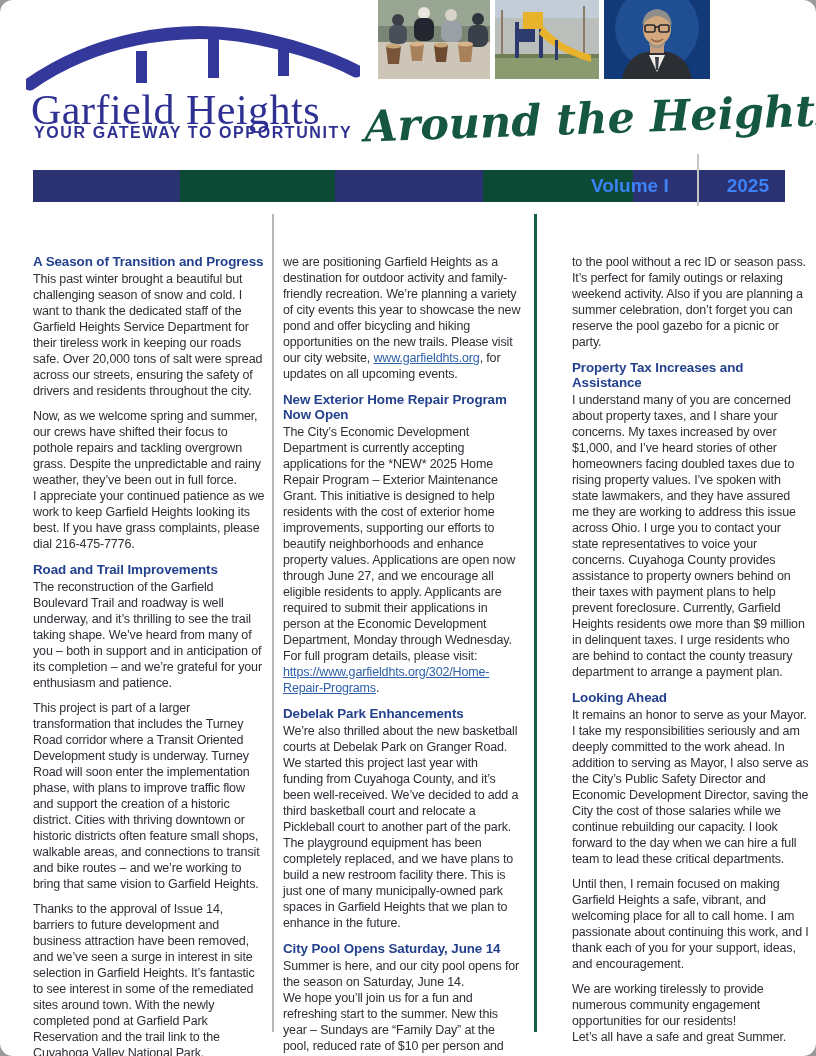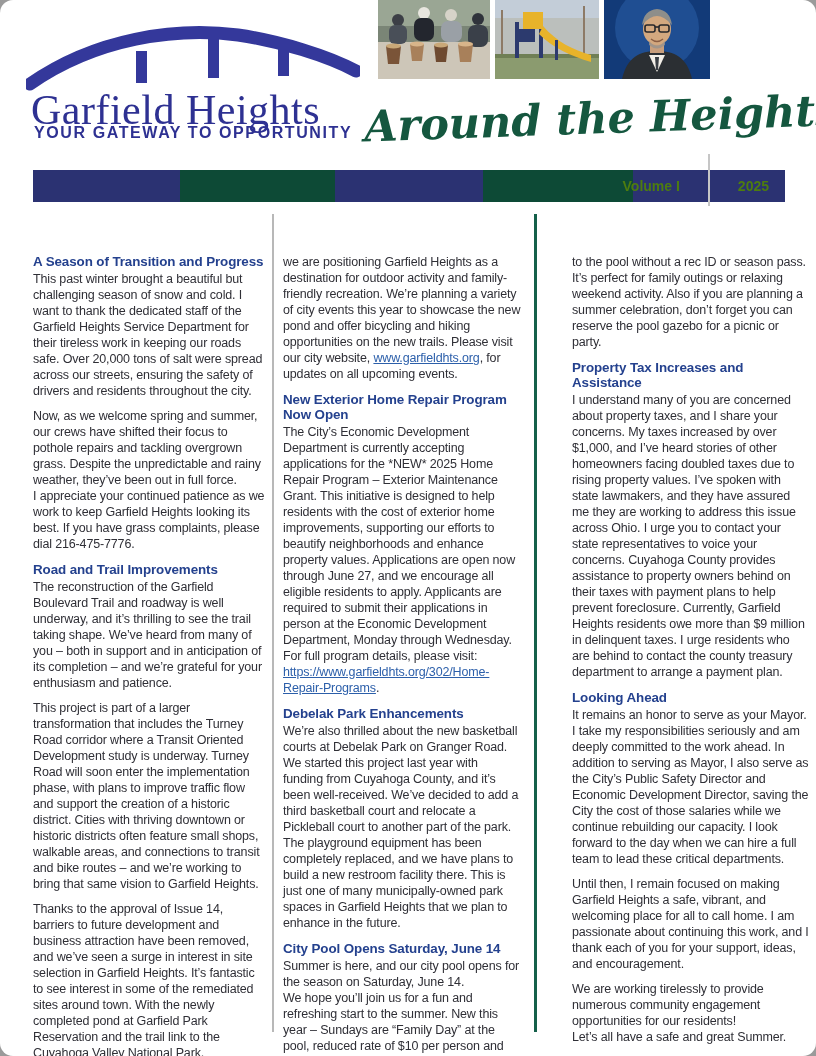--- a/index.html
+++ b/index.html
@@ -19,21 +19,21 @@
   .photo{height:79px;overflow:hidden;background:#ccc;}
   .photo svg{display:block;}
   .photo.p1{width:112px;}
   .photo.p2{width:104px;}
   .photo.p3{width:106px;}
 
   
   .banner{position:absolute;left:33px;top:170px;width:752px;height:32px;display:flex;}
   .banner-seg{height:100%;}
   .banner-label{position:absolute;right:16px;top:0;height:100%;display:flex;align-items:center;
-                gap:28px;color:#4d7c0f;font-size:14px;font-weight:600;}
+                gap:28px;color:#3b82f6;font-size:19px;font-weight:600;}
   .banner-sep{width:2px;height:52px;background:#c6c6c6;align-self:flex-start;margin-top:-16px;}
 
   
   .col{position:absolute;top:212px;width:238px;font-size:12.5px;line-height:1.28;
        color:#2f2f36;letter-spacing:-0.15px;margin-top:42px;}
   .col-1{left:33px;width:234px;}
   .col-2{left:283px;}
   .col-3{left:572px;}
   .col h3{font-size:13.4px;line-height:1.12;color:#24418e;margin:10px 0 2px 0;
           letter-spacing:-0.1px;}

